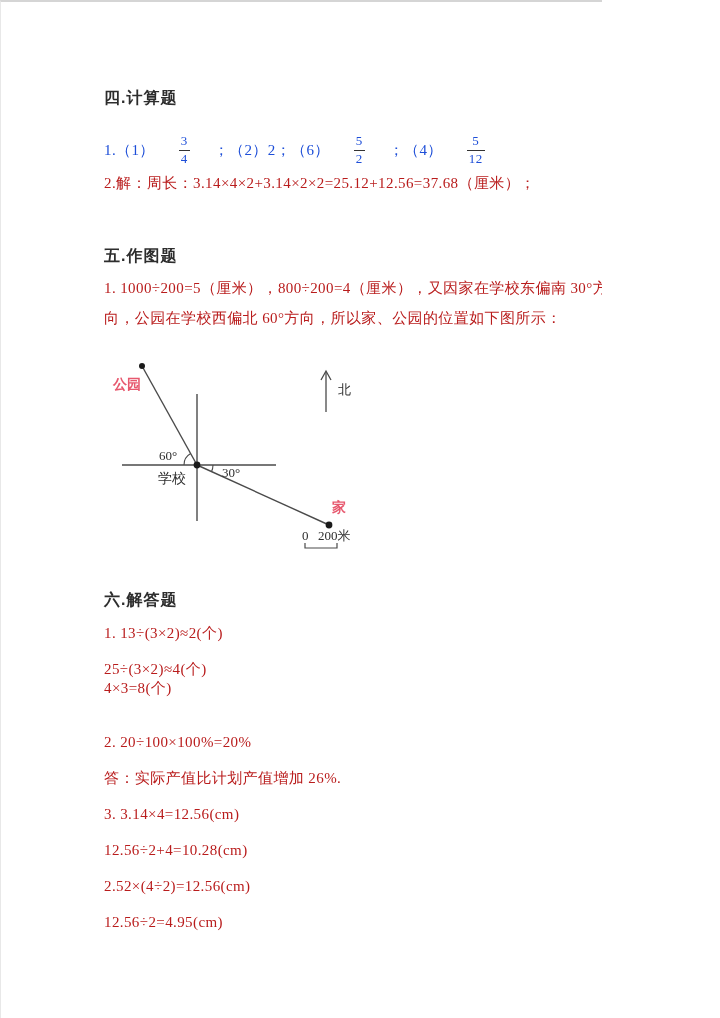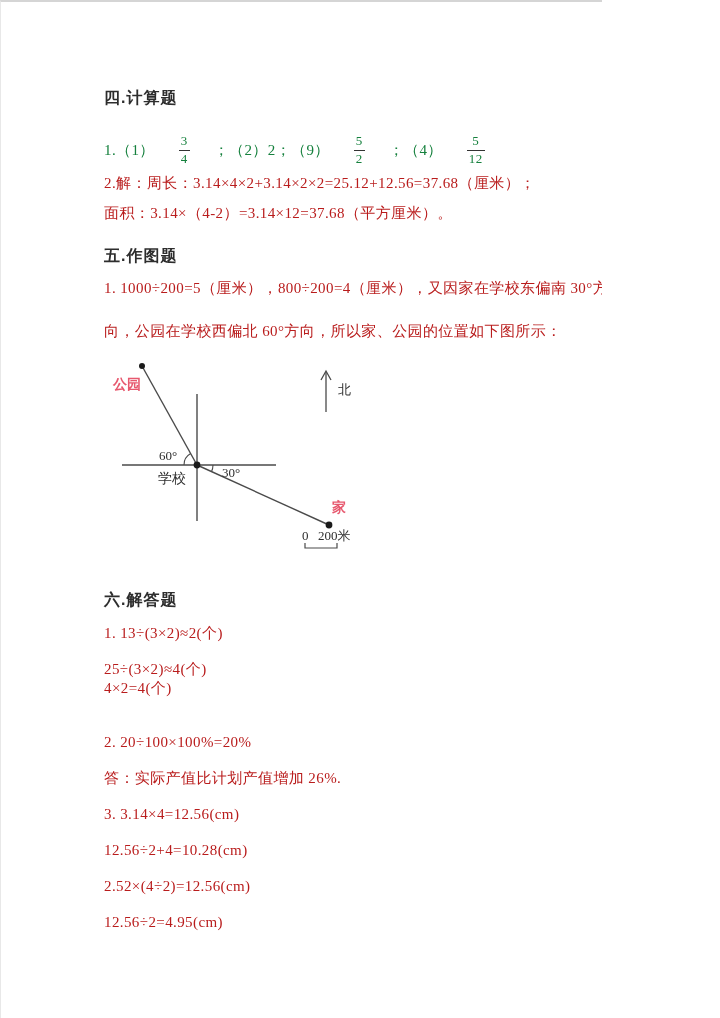--- a/index.html
+++ b/index.html
@@ -21,21 +21,21 @@
     letter-spacing:0.4px;
   }
   .sec-title{
     font-weight:bold;font-size:16px;letter-spacing:1px;
     font-family:"Liberation Sans","DejaVu Sans",sans-serif;
     color:#2d2d2d;
   }
   .fracline{
     position:absolute;left:103px;top:126px;height:44px;
     display:flex;align-items:center;
-    font-size:15px;color:#15803d;letter-spacing:0.4px;white-space:pre;
+    font-size:15px;color:#1d4ed8;letter-spacing:0.4px;white-space:pre;
   }
   .frac{
     display:inline-flex;flex-direction:column;align-items:center;
     margin:0 24px;font-size:13px;line-height:1.25;
   }
   .frac .den{border-top:1px solid #333333;padding:0 2px;}
   .diagram{position:absolute;left:90px;top:350px;}
   .dlabel{font-family:"Liberation Sans","DejaVu Sans",sans-serif;}
 </style>
 </head>
@@ -44,38 +44,37 @@
 <div class="page">
 
   <div class="line sec-title" style="top:86px">四.计算题</div>
 
   <div class="fracline">
     <span>1.（1）</span>
     <span class="frac">
       <span class="num">3</span>
       <span class="den">4</span>
     </span>
-    <span>；（2）2；（9）</span>
+    <span>；（2）2；（6）</span>
     <span class="frac">
       <span class="num">5</span>
       <span class="den">2</span>
     </span>
     <span>；（4）</span>
     <span class="frac">
       <span class="num">5</span>
       <span class="den">12</span>
     </span>
   </div>
 
   <div class="line" style="top:172px">2.解：周长：3.14×4×2+3.14×2×2=25.12+12.56=37.68（厘米）；</div>
-  <div class="line" style="top:202px">面积：3.14×（4-2）=3.14×12=37.68（平方厘米）。</div>
 
   <div class="line sec-title" style="top:244px">五.作图题</div>
   <div class="line" style="top:277px">1. 1000÷200=5（厘米），800÷200=4（厘米），又因家在学校东偏南 30°方</div>
-  <div class="line" style="top:320px">向，公园在学校西偏北 60°方向，所以家、公园的位置如下图所示：</div>
+  <div class="line" style="top:307px">向，公园在学校西偏北 60°方向，所以家、公园的位置如下图所示：</div>
 
   <svg class="diagram" width="280" height="212" viewBox="0 0 280 212">
 
     <line x1="106" y1="42" x2="106" y2="169" stroke="#4a4a4a" stroke-width="1.4"></line>
     <line x1="31" y1="113" x2="185" y2="113" stroke="#4a4a4a" stroke-width="1.4"></line>
 
     <line x1="106" y1="113" x2="51" y2="14" stroke="#4a4a4a" stroke-width="1.4"></line>
 
     <line x1="106" y1="113" x2="238" y2="173" stroke="#4a4a4a" stroke-width="1.4"></line>
 
@@ -98,21 +97,21 @@
     <text x="68" y="108" font-size="13" fill="#2d2d2d">60°</text>
     <text x="131" y="125" font-size="13" fill="#2d2d2d">30°</text>
     <text x="211" y="188" font-size="13" fill="#2d2d2d">0</text>
     <text x="227" y="188" font-size="13" fill="#2d2d2d">200米</text>
   </svg>
 
   <div class="line sec-title" style="top:588px">六.解答题</div>
 
   <div class="line" style="top:622px">1. 13÷(3×2)≈2(个)</div>
   <div class="line" style="top:658px">25÷(3×2)≈4(个)</div>
-  <div class="line" style="top:677px">4×2=4(个)</div>
+  <div class="line" style="top:677px">4×3=8(个)</div>
   <div class="line" style="top:731px">2. 20÷100×100%=20%</div>
   <div class="line" style="top:767px">答：实际产值比计划产值增加 26%.</div>
   <div class="line" style="top:803px">3. 3.14×4=12.56(cm)</div>
   <div class="line" style="top:839px">12.56÷2+4=10.28(cm)</div>
   <div class="line" style="top:875px">2.52×(4÷2)=12.56(cm)</div>
   <div class="line" style="top:911px">12.56÷2=4.95(cm)</div>
 
 </div>
 
 </body></html>

